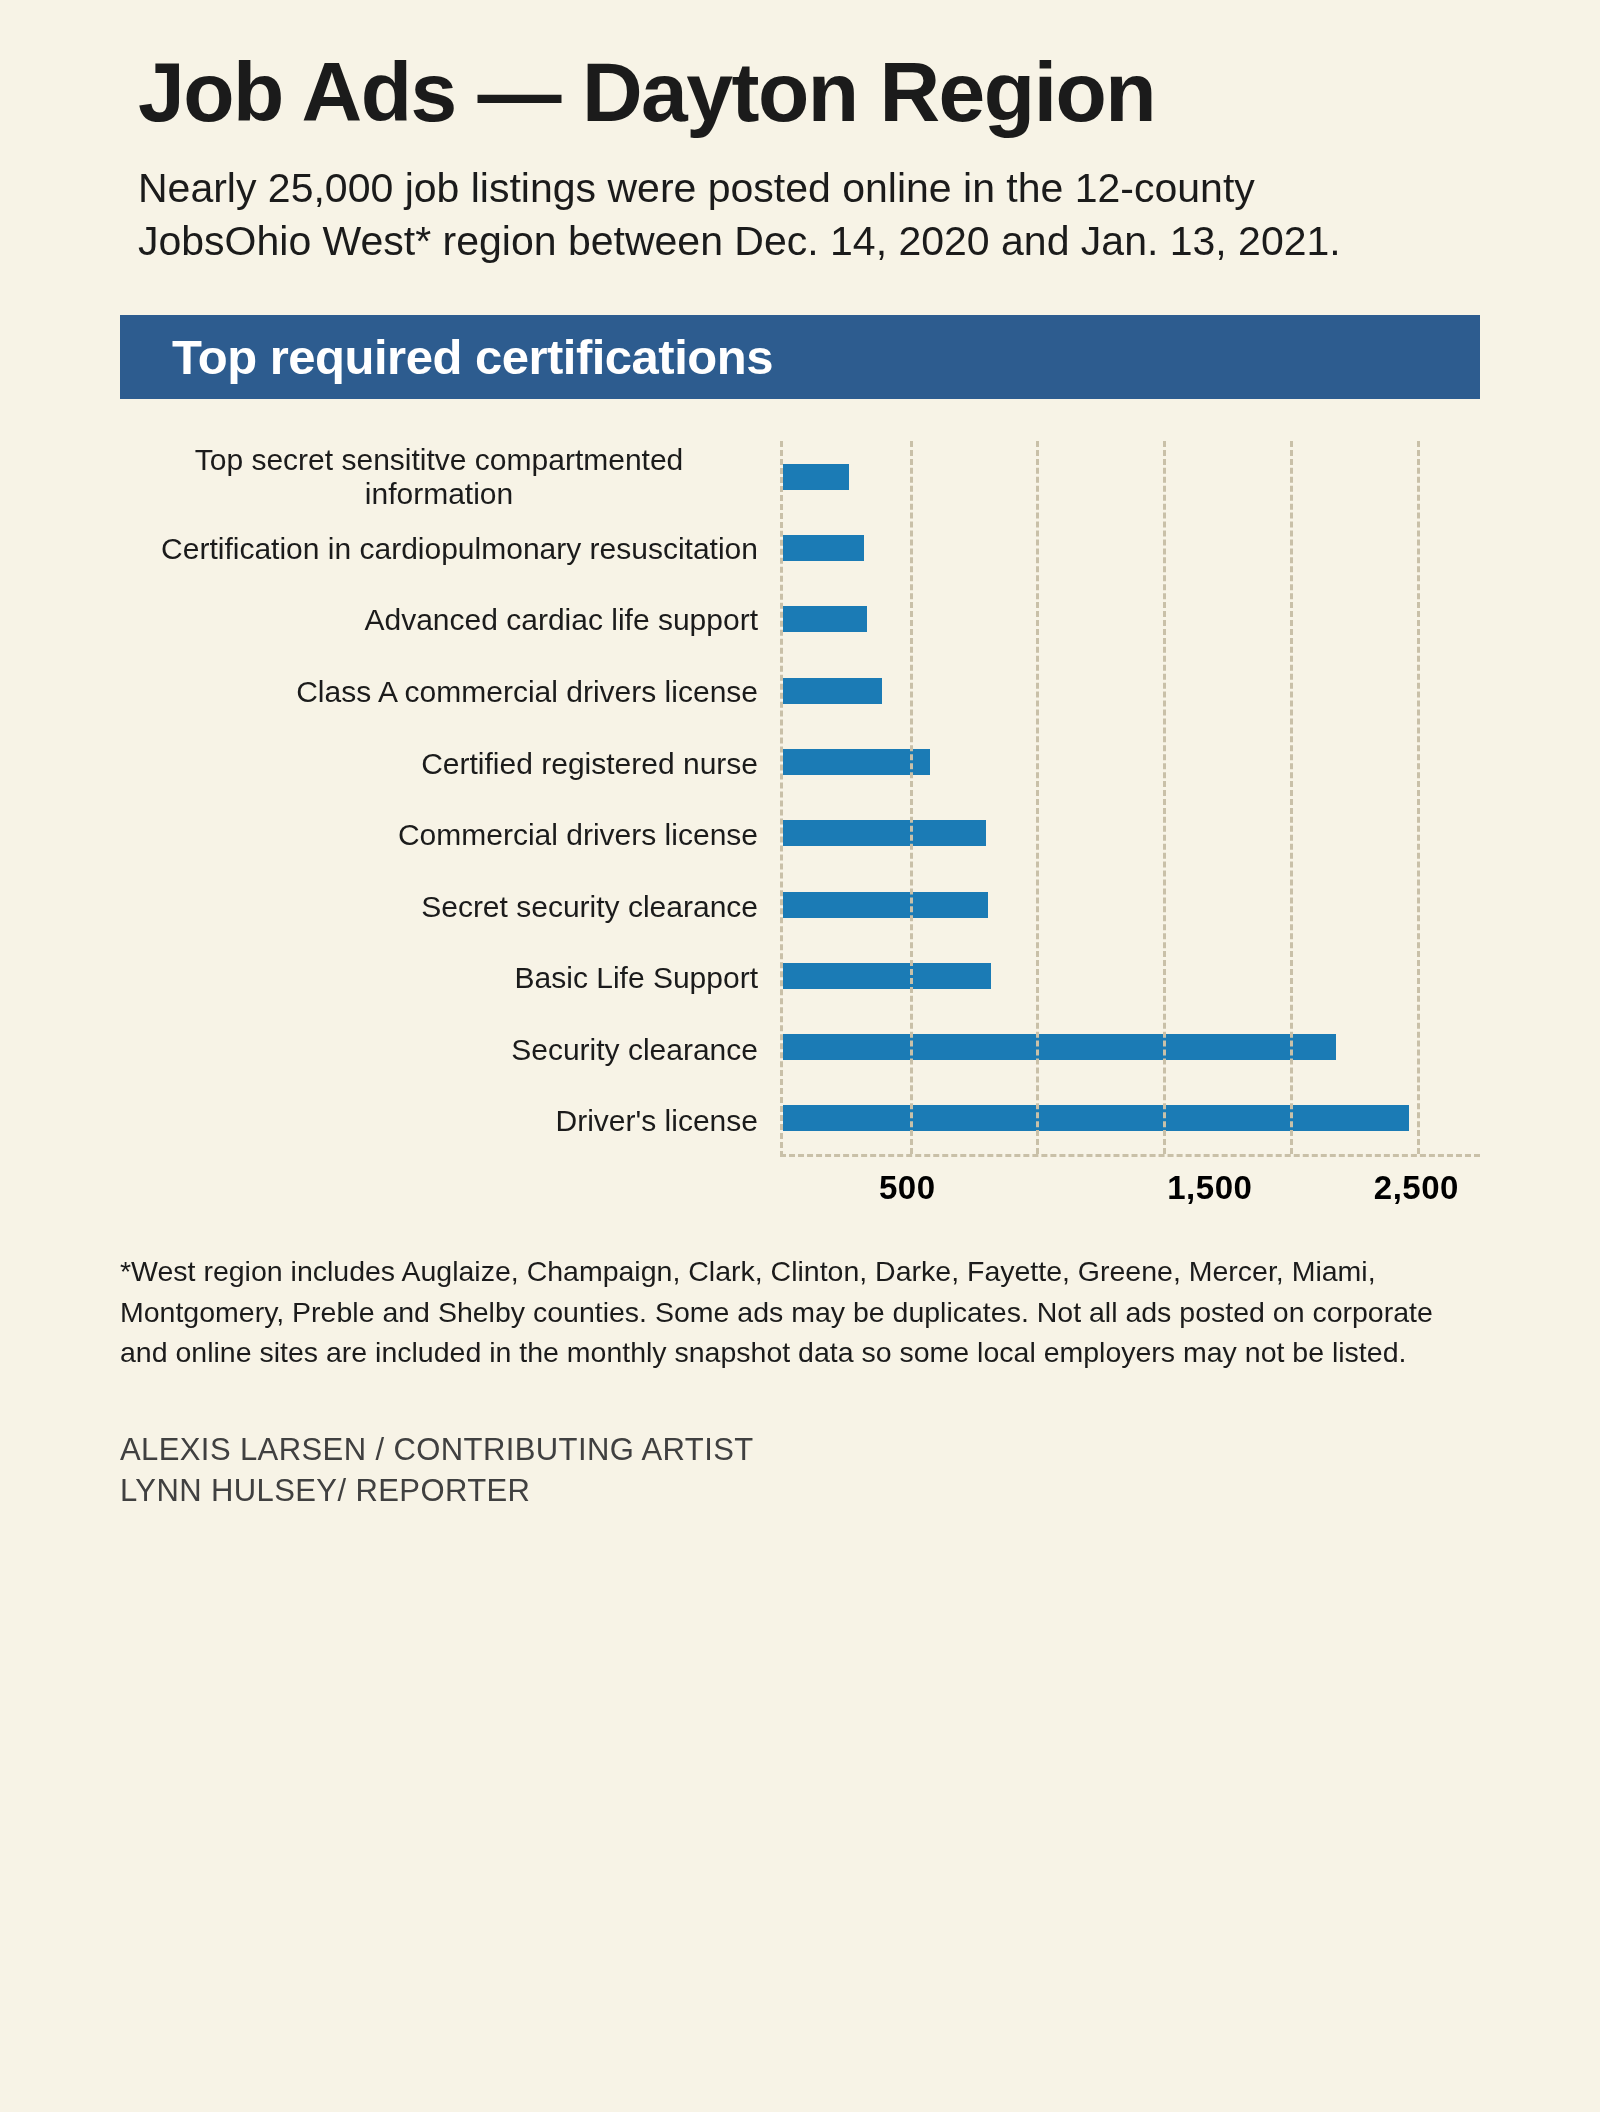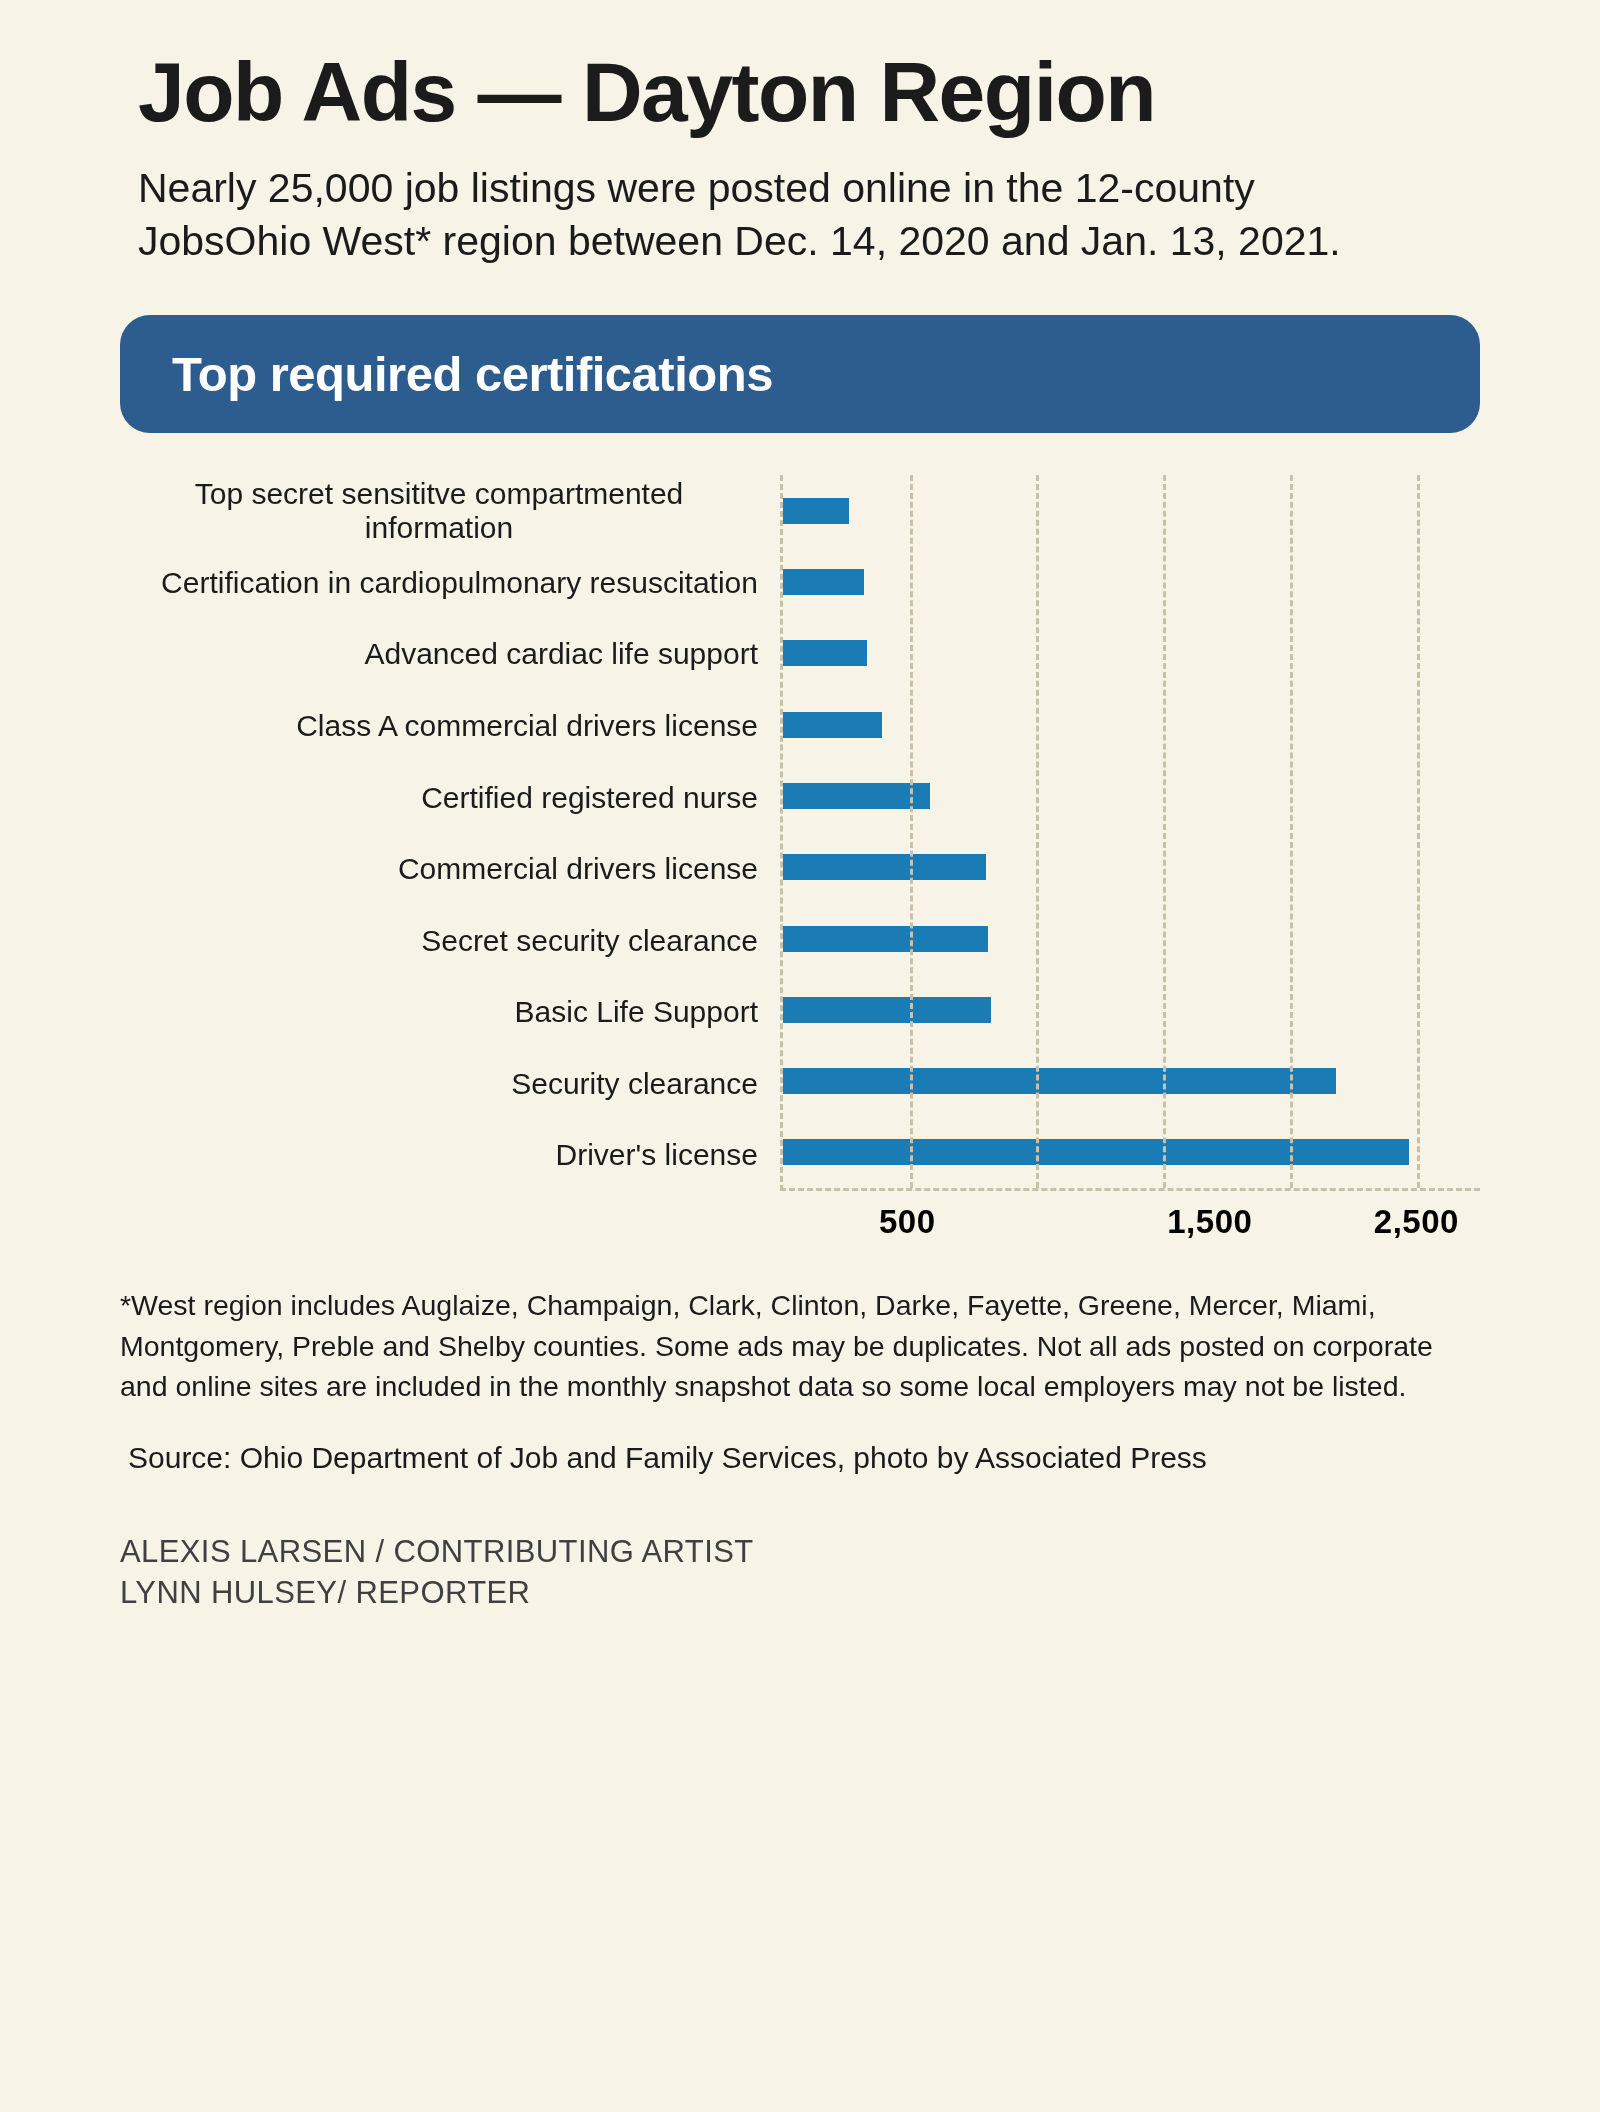--- a/index.html
+++ b/index.html
@@ -32,26 +32,25 @@
   .subtitle {
     font-size: 41px;
     line-height: 1.28;
     margin: 26px 0 0 18px;
     max-width: 1300px;
     color: #1b1b1b;
   }
   .band {
     margin: 48px 0 0 0;
     background: #2d5c8f;
-    height: 118px;
+    height: 84px;
     display: flex;
     align-items: center;
     padding-left: 52px;
     box-sizing: border-box;
-    border-radius: 30px;
   }
   .band-title {
     color: #ffffff;
     font-size: 49px;
     font-weight: bold;
     letter-spacing: -0.5px;
   }
   
   .chart-wrap {
     position: relative;
@@ -216,20 +215,19 @@
         </div>
     </div>
     <div class="xaxis" id="xaxis">
         <div class="xtick" style="left: 18.1818%;">500</div>
         <div class="xtick" style="left: 54.5455%; margin-left: 48px;">1,500</div>
         <div class="xtick" style="left: 90.9091%;">2,500</div>
       </div>
   </div>
 
   <p class="footnote">*West region includes Auglaize, Champaign, Clark, Clinton, Darke, Fayette, Greene, Mercer, Miami, Montgomery, Preble and Shelby counties. Some ads may be duplicates. Not all ads posted on corporate and online sites are included in the monthly snapshot data so some local employers may not be listed.</p>
-  <p class="source">Source: Ohio Department of Job and Family Services, photo by Associated Press</p>
 
   <div class="credits">
     <div>ALEXIS LARSEN / CONTRIBUTING ARTIST</div>
     <div>LYNN HULSEY/ REPORTER</div>
   </div>
 
 </div>
 
 </body></html>

